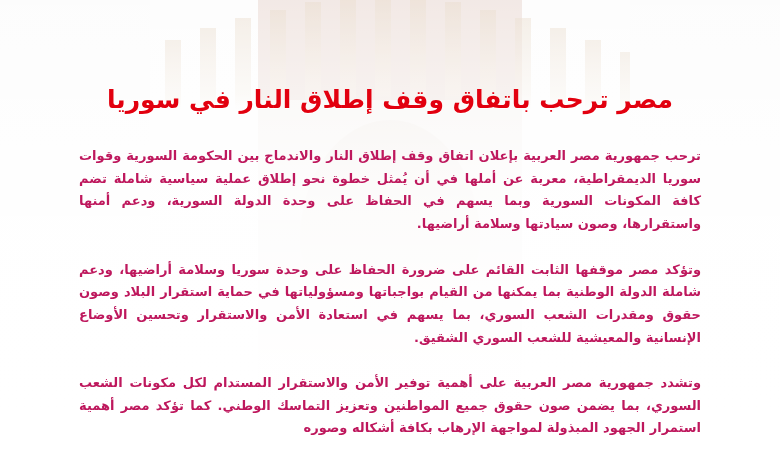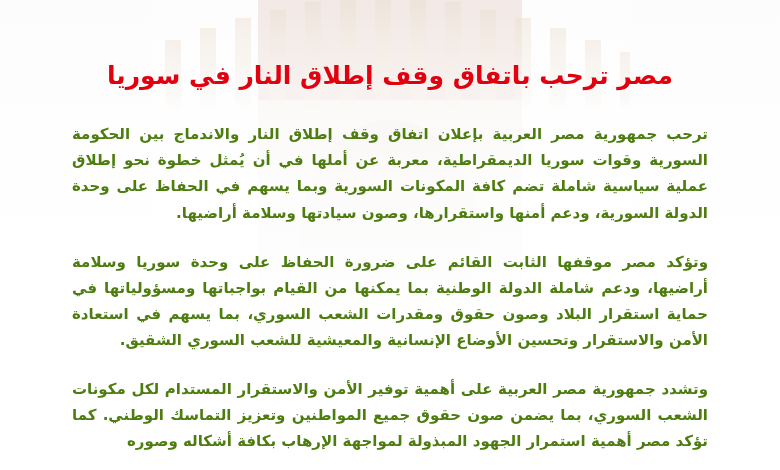--- a/index.html
+++ b/index.html
@@ -102,37 +102,37 @@
   
   .content {
     position: relative;
     z-index: 3;
     padding: 0 14px;
     box-sizing: border-box;
     width: 780px;
   }
 
   .headline {
-    margin: 8px;
-    padding-top: 52px;
+    margin: 0;
+    padding-top: 84px;
     text-align: center;
     color: #e2000f;
     font-size: 25px;
     font-weight: bold;
     line-height: 1.25;
     letter-spacing: 0;
     text-shadow: 0 1px 0 rgba(255,255,255,.9);
   }
 
   .body-text {
-    margin: 6px;
+    margin: 13px;
     padding: 0 52px;
     box-sizing: border-box;
-    color: #4d7c0f;
-    font-size: 15px;
+    color: #be185d;
+    font-size: 13px;
     font-weight: bold;
     line-height: 1.74;
     text-align: justify;
     text-justify: inter-word;
     direction: rtl;
   }
 
   .para-1 { margin-top: 30px; }
   .para-2 { margin-top: 23px; }
   .para-3 { margin-top: 23px; }

